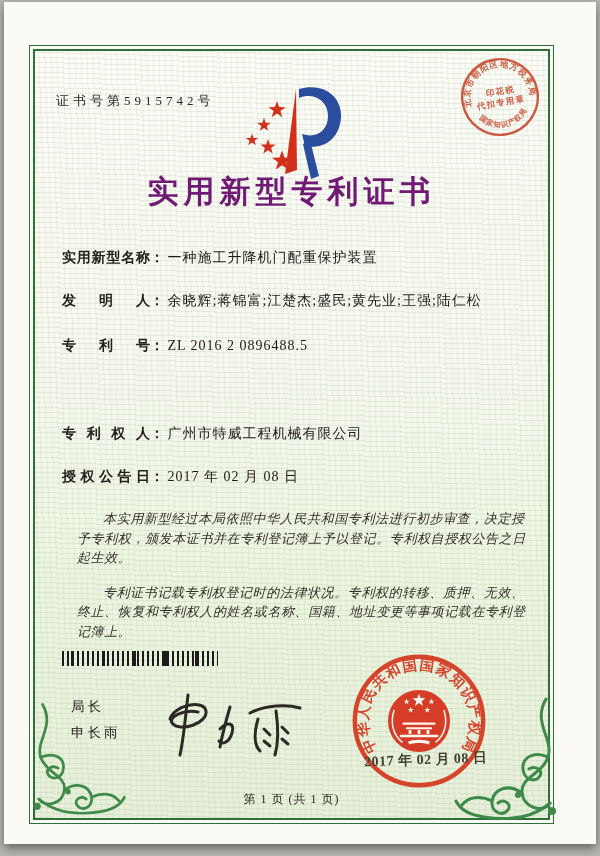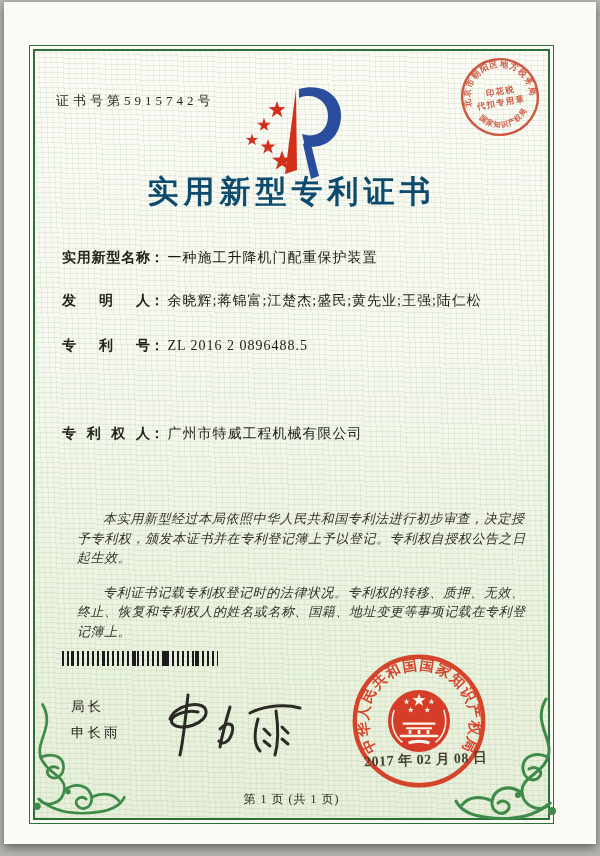--- a/index.html
+++ b/index.html
@@ -9,21 +9,21 @@
          box-shadow:0 4px 9px rgba(0,0,0,.45);}
   .frame{position:absolute;left:33px;top:49px;width:513px;height:767px;
          border:2px solid #2f6f3a;outline:1px solid #2f6f3a;outline-offset:3px;
          background:
            repeating-linear-gradient(1.5deg, rgba(110,165,100,0.14) 0 1px, rgba(255,255,255,0) 1px 5px),
            repeating-linear-gradient(88deg, rgba(110,165,100,0.10) 0 1px, rgba(255,255,255,0) 1px 6px),
            linear-gradient(180deg,#fcfbf6 0%,#f7f8f0 40%,#ecf3e0 72%,#e7efda 100%);}
   .abs{position:absolute;}
   .cert-no{left:56px;top:92px;font-size:13px;letter-spacing:4px;color:#2b2722;}
   .title{left:33px;top:171px;width:517px;text-align:center;font-size:31px;font-weight:bold;
-         letter-spacing:5px;color:#0c4a6e;}
+         letter-spacing:5px;color:#701a75;}
   .field-row{left:62px;width:484px;height:20px;font-size:14px;color:#1e1b16;white-space:nowrap;}
   .flabel{display:inline-block;width:88px;text-align:justify;text-align-last:justify;
           font-weight:bold;vertical-align:baseline;color:#24201a;}
   .fcolon{font-weight:bold;color:#24201a;}
   .fvalue{letter-spacing:1px;}
   .paras{left:62px;top:494px;width:482px;color:#33302a;}
   .paras p{margin:15px;text-indent:2em;font-size:13px;line-height:19.5px;letter-spacing:.6px;
            font-style:italic;}
   .barcode{left:62px;top:651px;width:156px;height:15px;
     background:
@@ -89,20 +89,24 @@
     <span class="flabel">发明人</span><span class="fcolon">：</span>
     <span class="fvalue">余晓辉;蒋锦富;江楚杰;盛民;黄先业;王强;陆仁松</span>
   </div>
   <div class="abs field-row" style="top:337px;">
     <span class="flabel">专利号</span><span class="fcolon">：</span>
     <span class="fvalue">ZL 2016 2 0896488.5</span>
   </div>
   <div class="abs field-row" style="top:425px;">
     <span class="flabel">专利权人</span><span class="fcolon">：</span>
     <span class="fvalue">广州市特威工程机械有限公司</span>
+  </div>
+  <div class="abs field-row" style="top:468px;">
+    <span class="flabel">授权公告日</span><span class="fcolon">：</span>
+    <span class="fvalue">2017 年 02 月 08 日</span>
   </div>
 
   <div class="abs paras">
     <p>本实用新型经过本局依照中华人民共和国专利法进行初步审查，决定授予专利权，颁发本证书并在专利登记簿上予以登记。专利权自授权公告之日起生效。</p>
     <p>专利证书记载专利权登记时的法律状况。专利权的转移、质押、无效、终止、恢复和专利权人的姓名或名称、国籍、地址变更等事项记载在专利登记簿上。</p>
   </div>
 
   <div class="abs barcode"></div>
 
   <div class="abs signer" style="top:698px;">局长</div>

